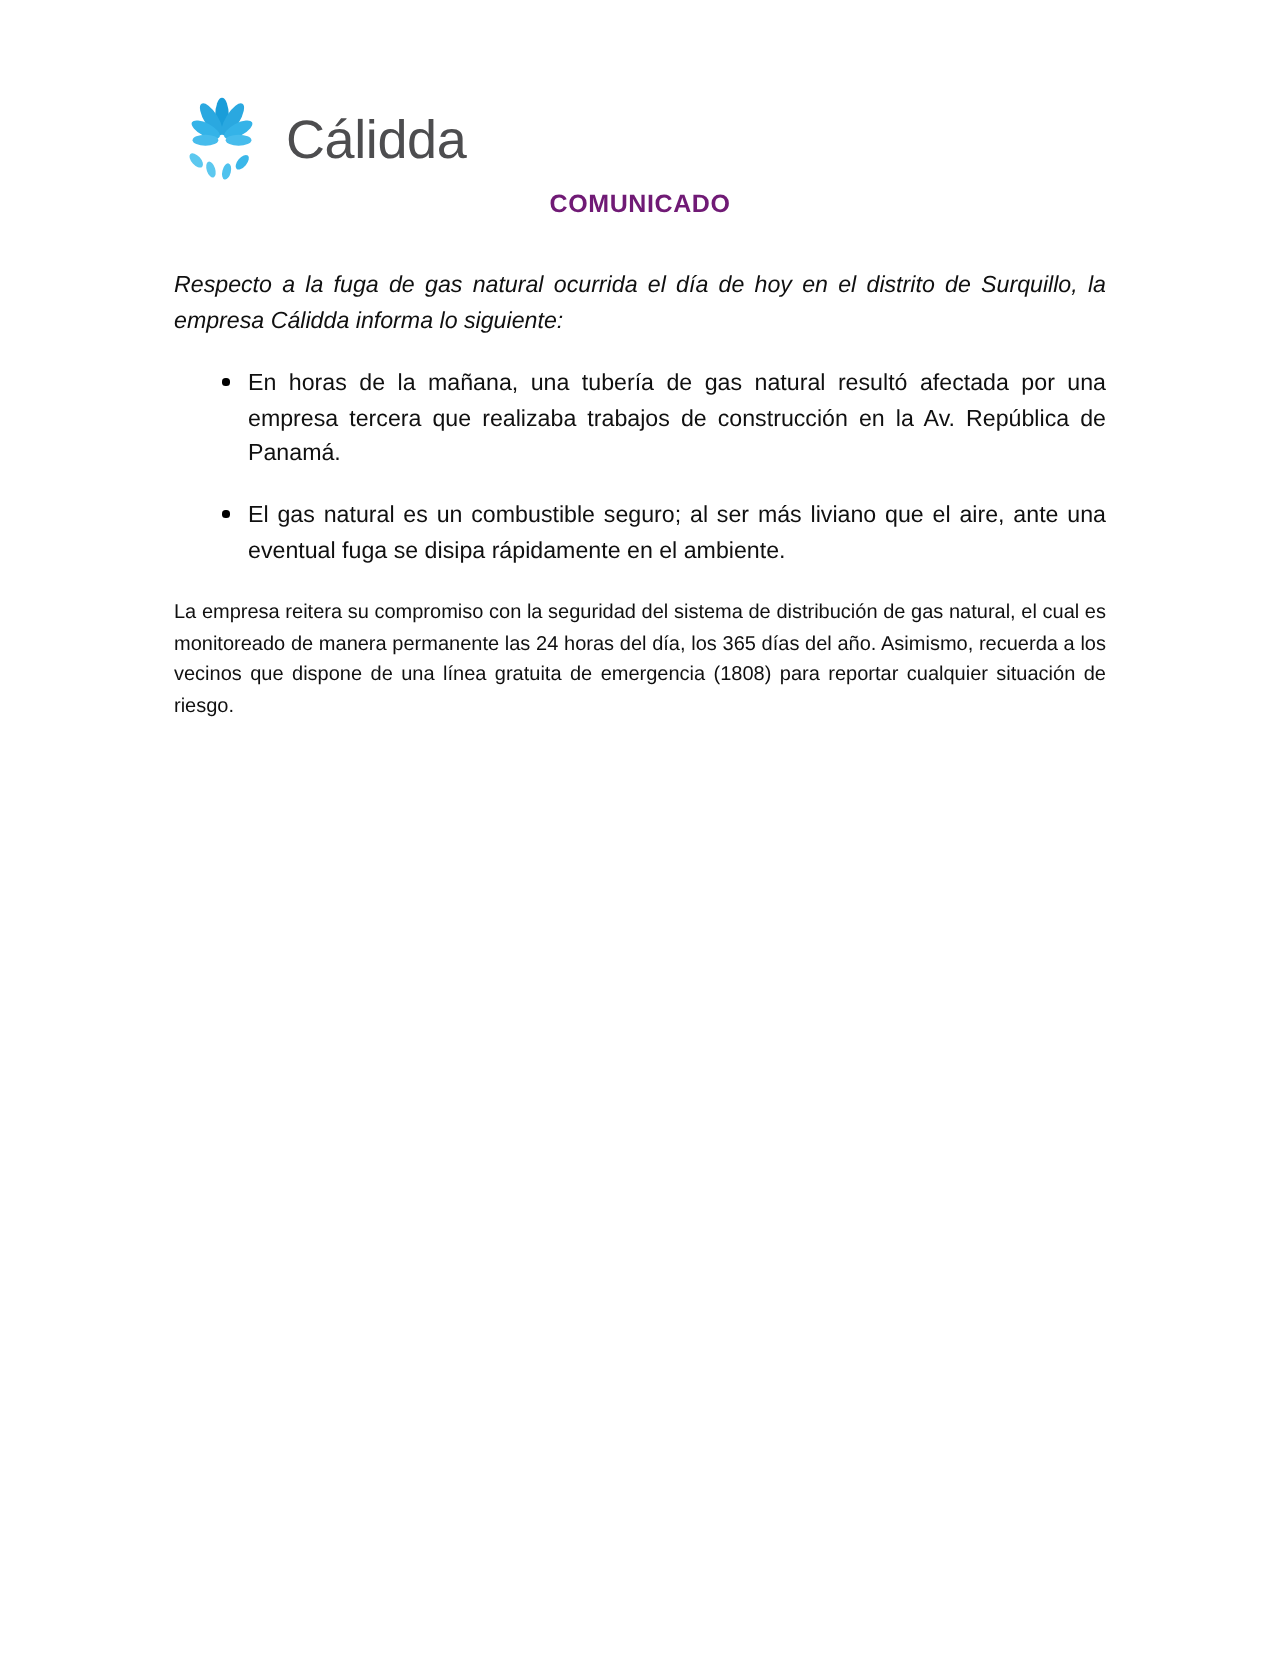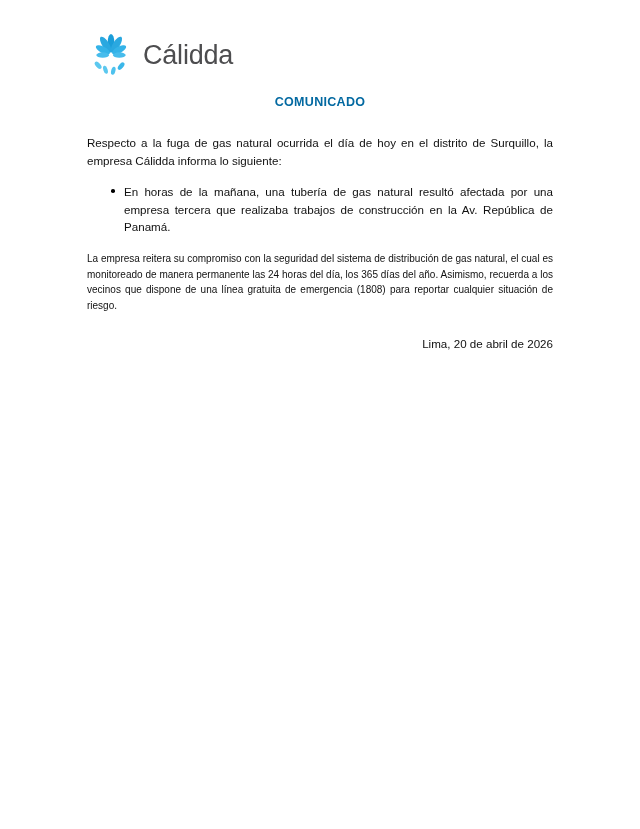--- a/index.html
+++ b/index.html
@@ -19,21 +19,21 @@
   .page {
     position: absolute;
     inset: 0;
     background: #ffffff;
   }
 
   
   .logo-block {
     position: absolute;
     left: 88px;
-    top: 33px;
+    top: 48px;
     display: flex;
     align-items: center;
     gap: 9px;
   }
   .logo-mark {
     width: 46px;
     height: 46px;
     display: block;
   }
   .logo-wordmark {
@@ -49,40 +49,41 @@
   
   .doc-title {
     position: absolute;
     left: 0;
     right: 0;
     top: 95px;
     text-align: center;
     font-size: 12.5px;
     font-weight: bold;
     letter-spacing: 0.3px;
-    color: #0369a1;
+    color: #701a75;
   }
 
   
   .body-wrap {
     position: absolute;
     left: 87px;
     top: 134px;
     width: 466px;
   }
 
   p.para {
     margin: 0;
     font-size: 11.6px;
     line-height: 1.52;
     text-align: justify;
     color: #101010;
   }
   p.para.intro {
     margin-bottom: 0;
+    font-style: italic;
   }
 
   ul.bullets {
     list-style: none;
     margin: 14px 0 12px 0;
     padding: 0;
   }
   ul.bullets li {
     position: relative;
     padding-left: 37px;
@@ -151,20 +152,23 @@
 
   <div class="body-wrap">
 
     <p class="para intro">Respecto a la fuga de gas natural ocurrida el día de hoy en el distrito de Surquillo, la empresa Cálidda informa lo siguiente:</p>
 
     <ul class="bullets">
       <li>
         <span class="bullet-dot"></span>
         <span>En horas de la mañana, una tubería de gas natural resultó afectada por una empresa tercera que realizaba trabajos de construcción en la Av. República de Panamá.</span>
       </li>
+      <li>
+        <span class="bullet-dot"></span>
+        <span>El gas natural es un combustible seguro; al ser más liviano que el aire, ante una eventual fuga se disipa rápidamente en el ambiente.</span>
+      </li>
     </ul>
 
     <p class="closing">La empresa reitera su compromiso con la seguridad del sistema de distribución de gas natural, el cual es monitoreado de manera permanente las 24 horas del día, los 365 días del año. Asimismo, recuerda a los vecinos que dispone de una línea gratuita de emergencia (1808) para reportar cualquier situación de riesgo.</p>
 
-    <p class="dateline">Lima, 20 de abril de 2026</p>
 
   </div>
 </div>
 
 </body></html>

